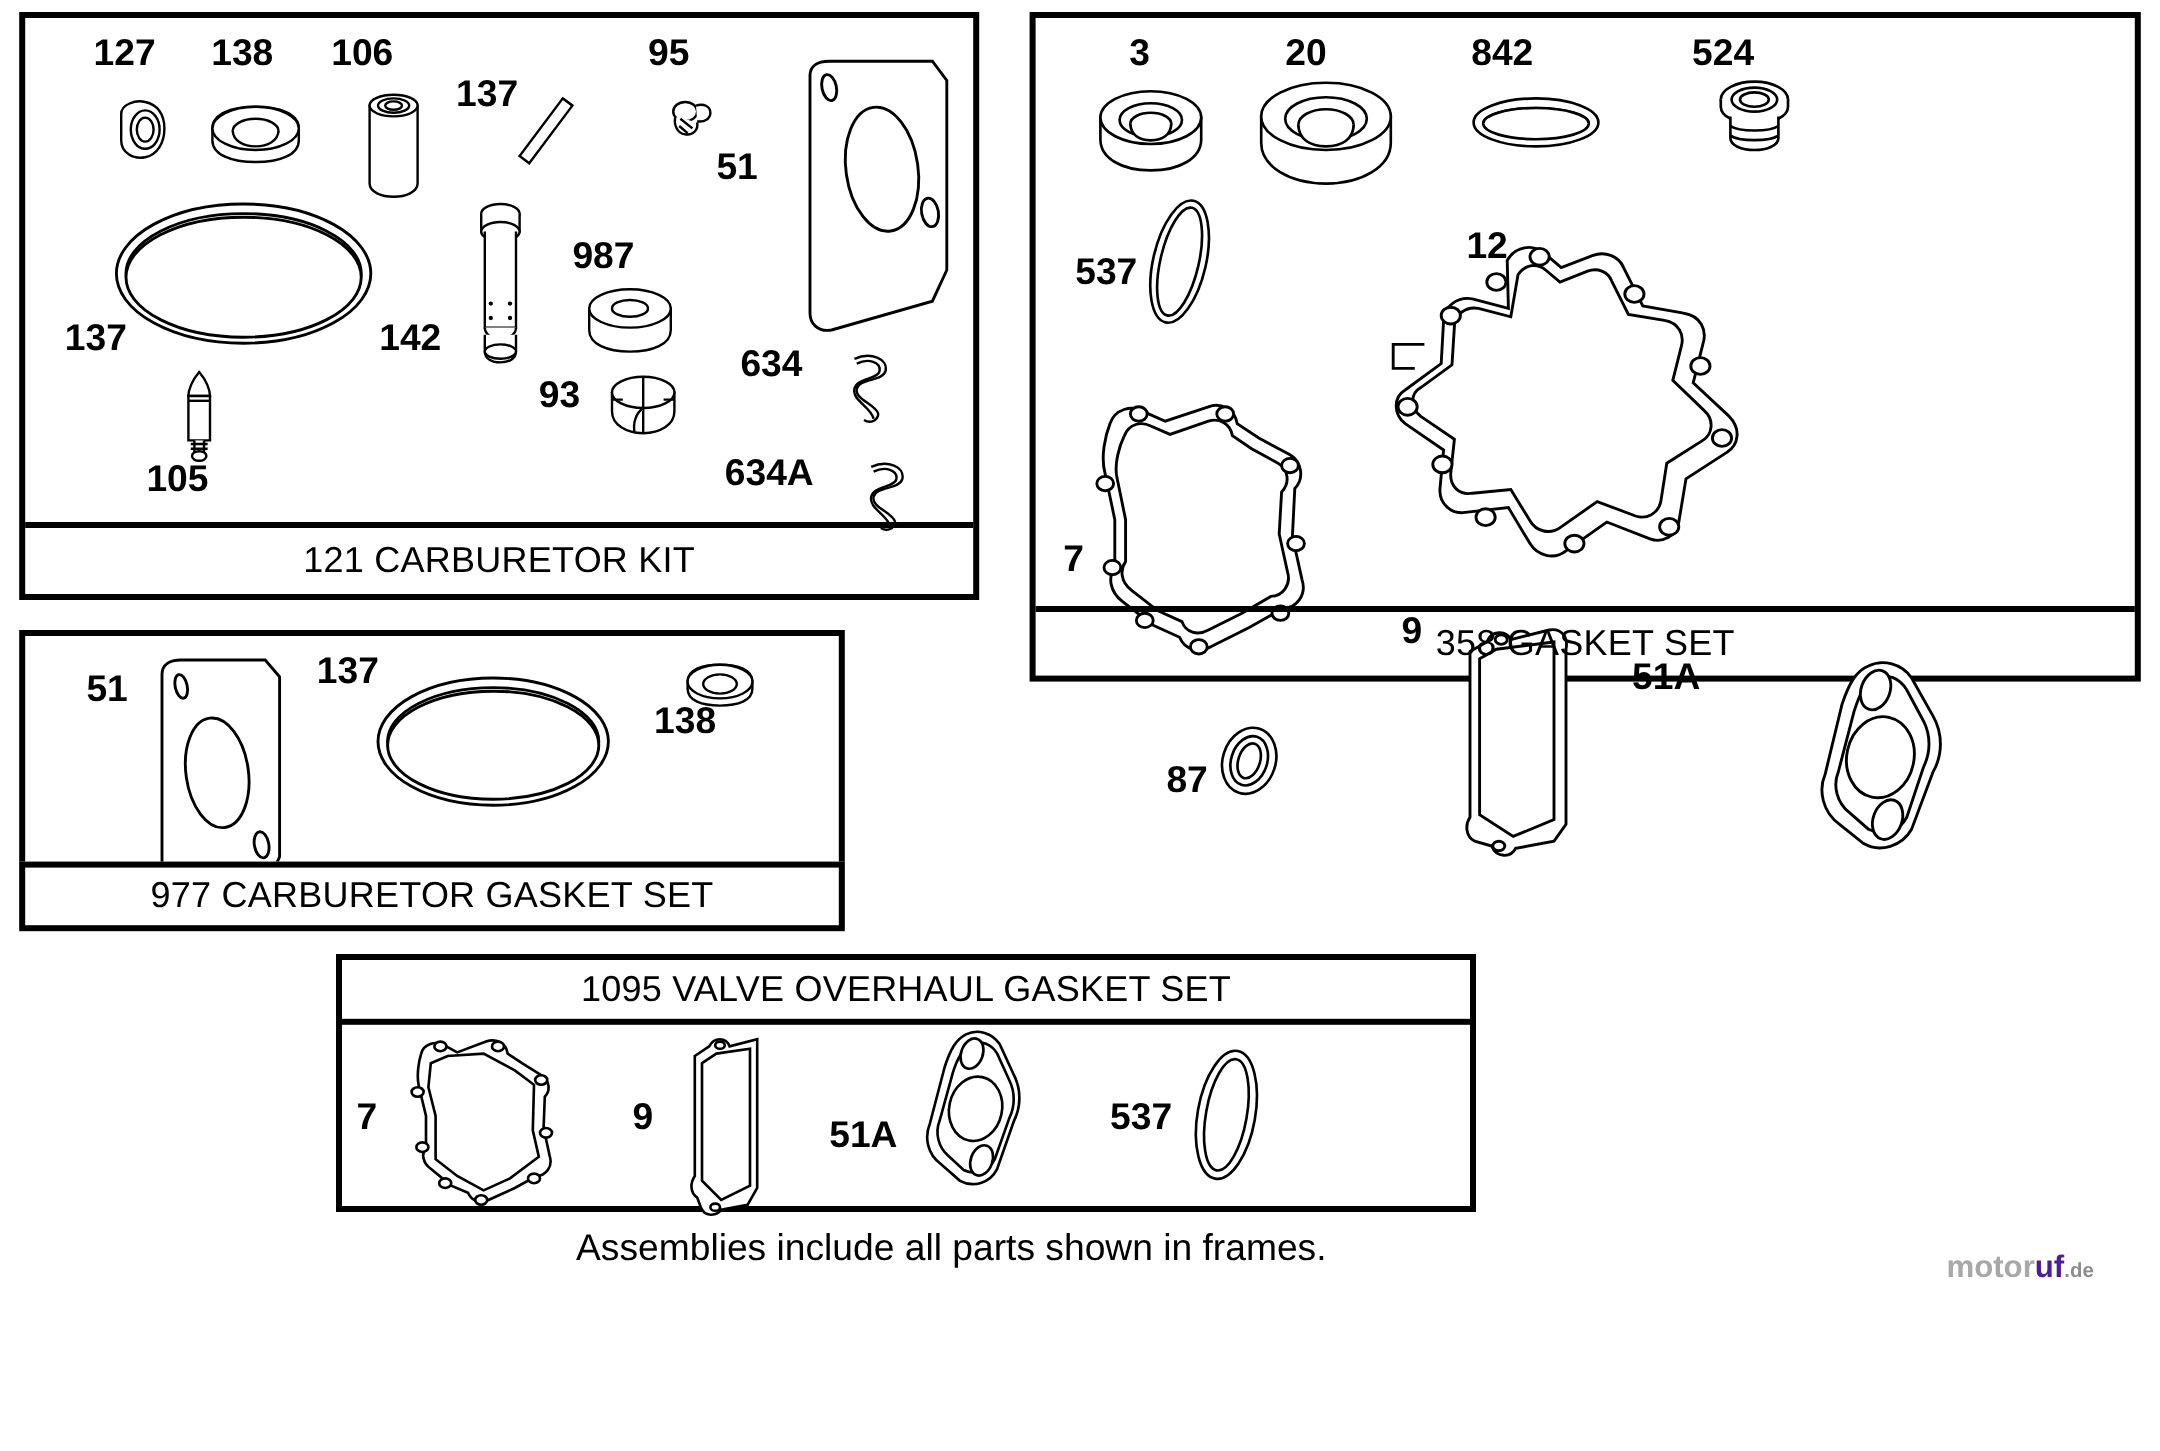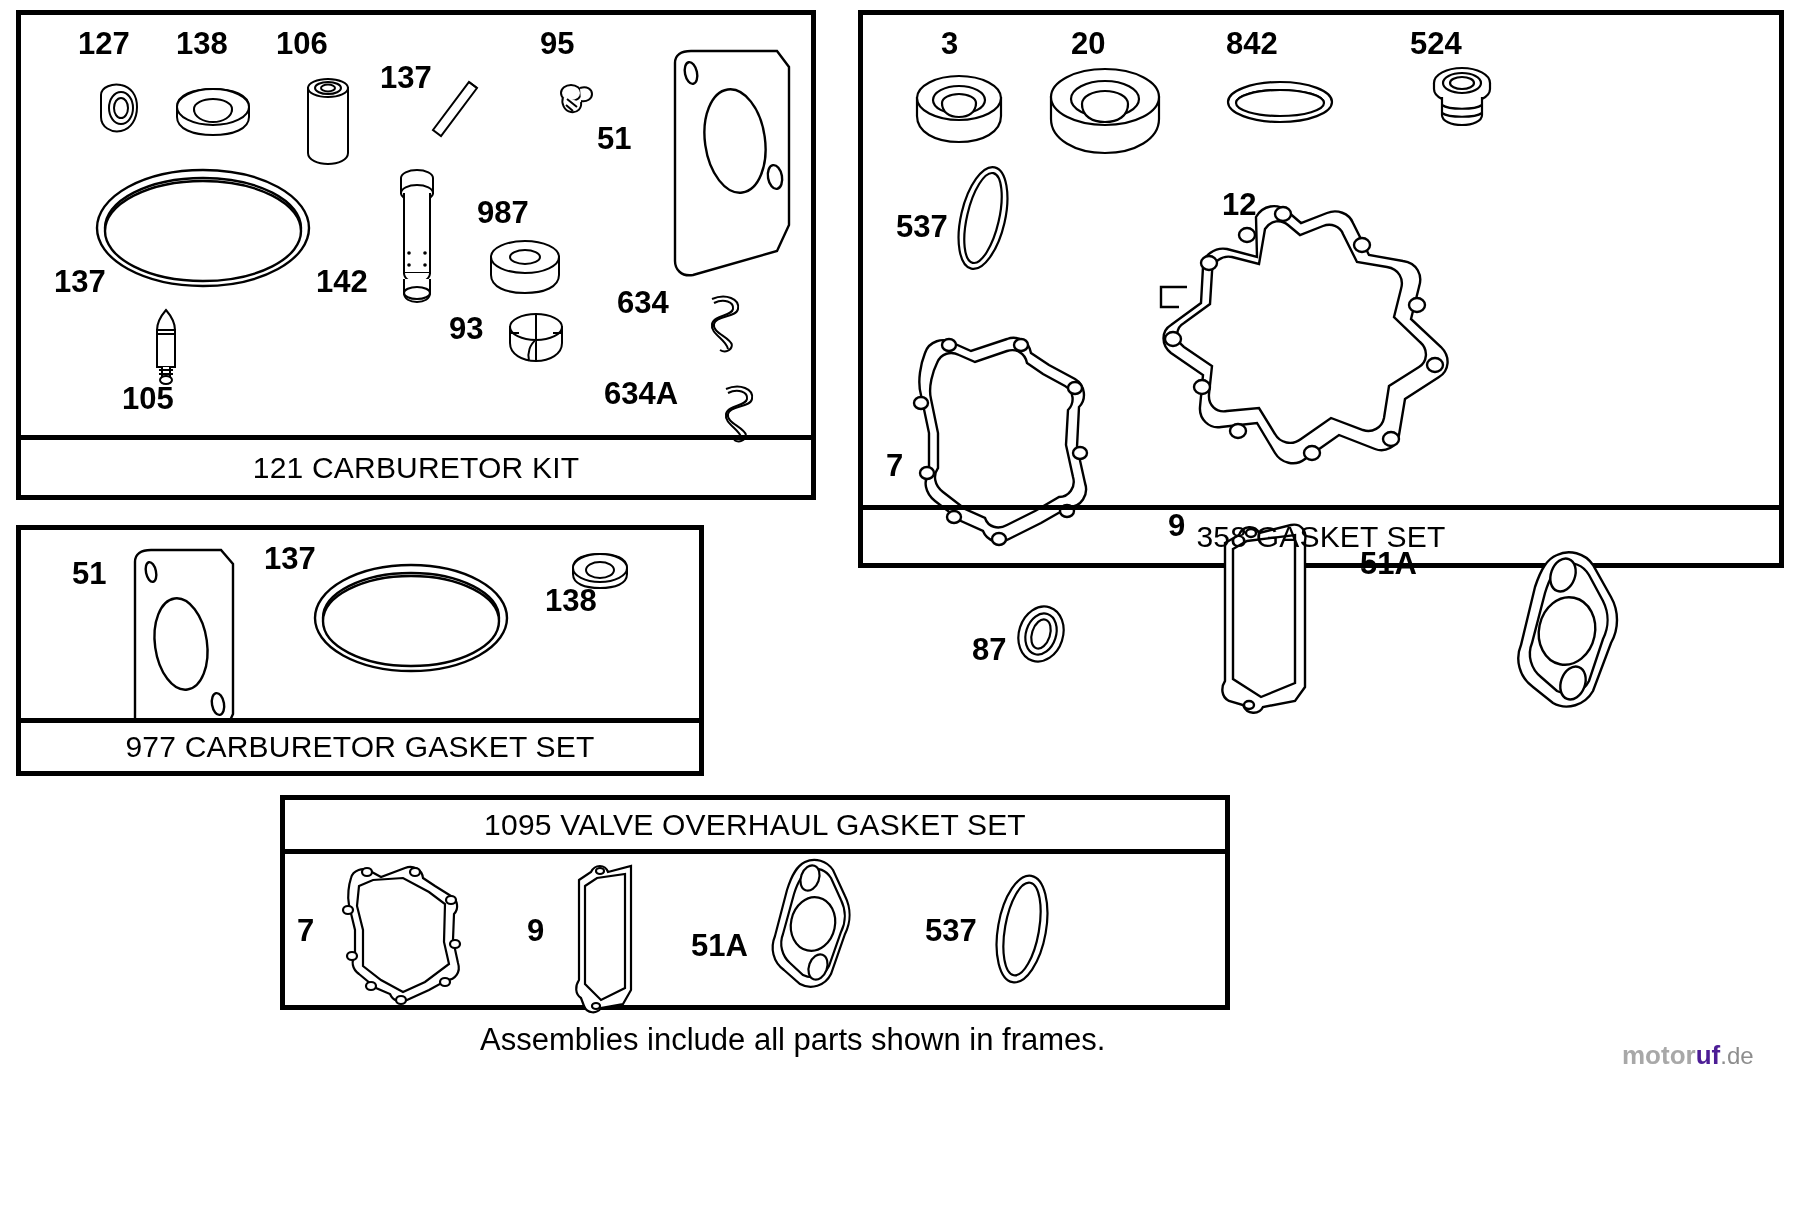--- a/index.html
+++ b/index.html
@@ -83,21 +83,21 @@
   }
   .wm {
     position: absolute;
     font-family: "Liberation Sans", sans-serif;
     font-size: 26px;
     font-weight: bold;
     white-space: nowrap;
   }
   .wm .wm-a { color: #a8a8a8; }
   .wm .wm-b { color: #4c1d95; }
-  .wm .wm-c { color: #8d8d8d; font-weight: normal; font-size: 24px;}
+  .wm .wm-c { color: #8d8d8d; font-weight: bold; font-size: 17px;}
 </style>
 </head>
 <body>
 
 <div class="stage">
 
   <div class="frame" style="left:16px; top:10px; width:800px; height:490px;">
     <div class="frame-inner">
 
       <div class="part" style="left:70px; top:66px;">

